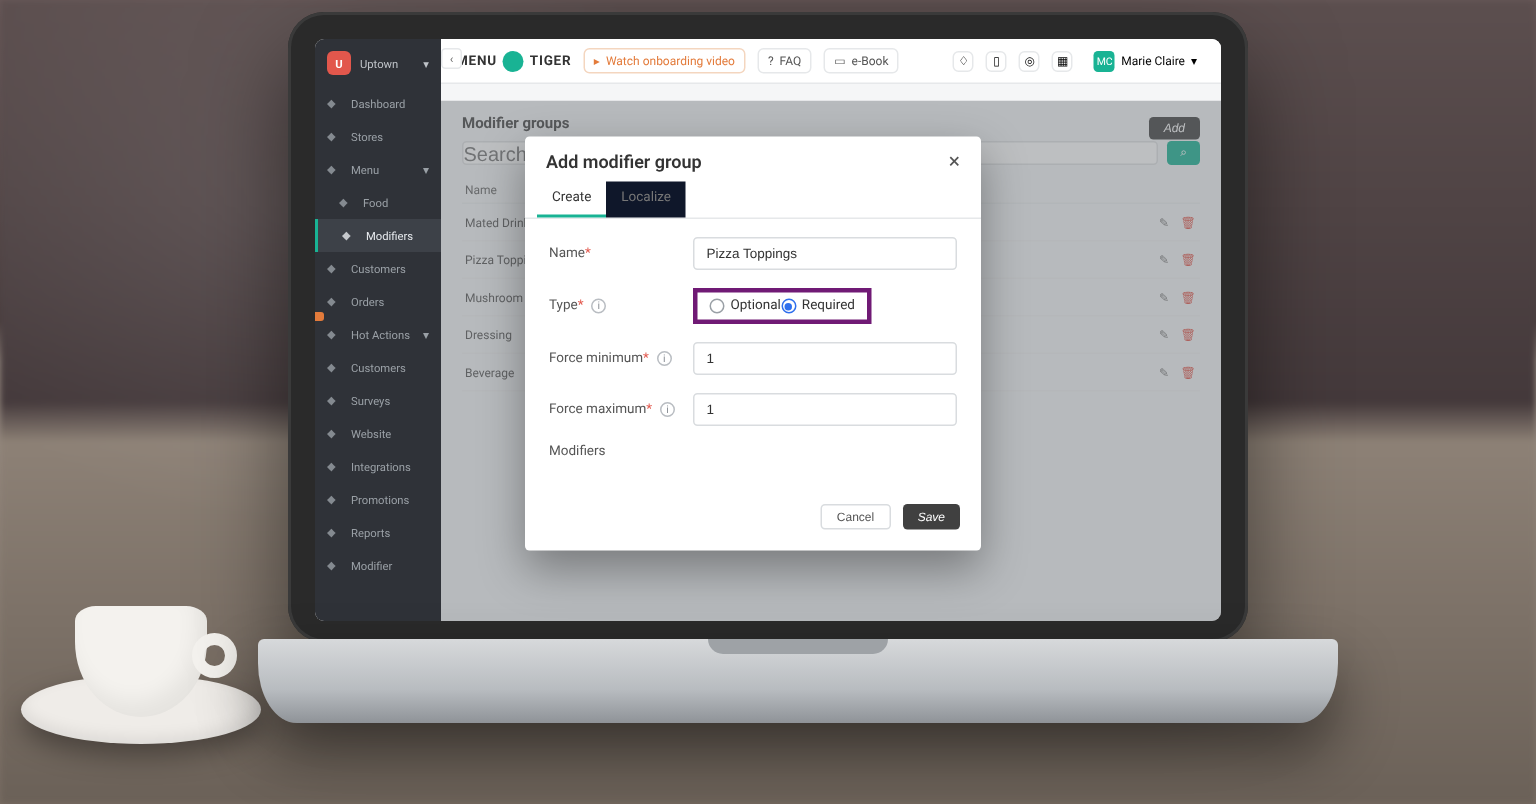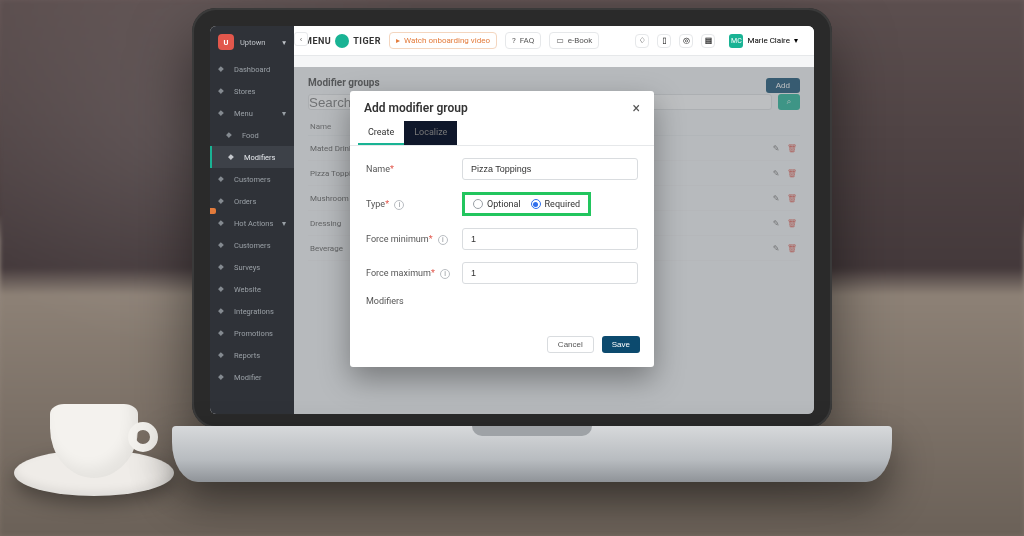--- a/index.html
+++ b/index.html
@@ -45,21 +45,21 @@
   .tbtn.orange{ color:#e37b3b; border-color:#f4d6bf; }
   .tspace{ flex:1; }
   .ticon{ width:14px; height:14px; border:1px solid #e6e8ea; border-radius:4px; display:flex; align-items:center; justify-content:center; cursor:pointer; }
   .tuser{ display:flex; align-items:center; gap:4px; padding:2px 6px; border-radius:4px; }
   .tuser .ava{ width:14px;height:14px;border-radius:3px;background:#19b394;color:#fff;display:flex;align-items:center;justify-content:center;font-size:7px;}
   .page { flex:1; position:relative; padding:10px 14px; overflow:hidden;margin-top:11px; }
   .page h2{ font-size:10px; color:#444; margin-bottom:6px;}
   .toolbar{ display:flex; gap:6px; margin-bottom:8px; }
   .searchbox{ flex:1; height:16px; background:#fff; border:1px solid #e0e2e4; border-radius:3px; }
   .btn{ padding:3px 10px; border-radius:3px; border:none; cursor:pointer; font-size:8px; }
-  .btn.teal{ background:#0c4a6e; color:#fff; }
+  .btn.teal{ background:#404040; color:#fff;font-style:italic; }
   .btn.tealsq{ background:#19b394; color:#fff; width:22px; display:flex; align-items:center; justify-content:center;}
   .thead{ color:#666; border-bottom:1px solid #eceef0; padding:4px 2px; font-size:8px;}
   .trow{ display:flex; align-items:center; border-bottom:1px solid #f0f1f3; padding:6px 2px; color:#555;}
   .trow .rname{ flex:1; }
   .iconbtn{ width:12px;height:12px; border-radius:2px; display:flex;align-items:center;justify-content:center; cursor:pointer; margin-left:4px;}
   .iconbtn.edit{ color:#777;}
   .iconbtn.del{ color:#e2574c;}
   .pager{ text-align:center; color:#888; margin-top:10px; font-size:8px;}
 
   
@@ -73,21 +73,21 @@
   .mtabs{ display:flex; border-bottom:1px solid #e6e8ea; padding:0 8px; }
   .mtab{ padding:6px 10px; color:#777; cursor:pointer; border-bottom:2px solid transparent;}
   .mtab.active{ color:#333; border-bottom-color:#19b394; background:#fff; }
   .mtab:not(.active){ background:#0f172a;}
   .mbody{ padding:12px 16px 10px; }
   .frow{ display:flex; align-items:center; margin-bottom:12px; }
   .flabel{ width:96px; color:#555; }
   .req{ color:#e2574c; }
   .info{ display:inline-flex; width:10px;height:10px;border:1px solid #b9bdc2;border-radius:50%; align-items:center;justify-content:center; font-size:7px;color:#8a8f95; margin-left:3px;}
   .finput{ flex:1; border:1px solid #d9dcdf; border-radius:3px; padding:5px 8px; font-size:9px; color:#333; }
-  .radiohl{ border:3px solid #22c55e; padding:4px 8px; display:flex; align-items:center; gap:10px; }
+  .radiohl{ border:3px solid #701a75; padding:4px 8px; display:flex; align-items:center; }
   .radio{ display:flex; align-items:center; gap:4px; color:#333; }
   .rdot{ width:10px;height:10px;border:1px solid #9aa0a6;border-radius:50%;display:inline-flex;align-items:center;justify-content:center;}
   .rdot.sel{ border-color:#2f6fed; }
   .rdot.sel::after{content:"";width:5px;height:5px;border-radius:50%;background:#2f6fed;}
   .subhead{ color:#555; margin:4px 0 10px; }
   .addopt{ border:1px solid #cfe9e3; background:#f4fbf9; color:#19b394; text-align:center; padding:10px 0; border-radius:3px; cursor:pointer; }
   .mfoot{ display:flex; justify-content:flex-end; gap:8px; padding:10px 14px 14px; }
   .btn.ghost{ background:#fff; border:1px solid #d9dcdf; color:#555; }
 
   .collapse{ position:absolute; left:84px; top:6px; width:14px;height:14px;background:#fff;border:1px solid #e6e8ea;border-radius:3px;display:flex;align-items:center;justify-content:center;cursor:pointer;z-index:1;font-size:8px;color:#666;}

